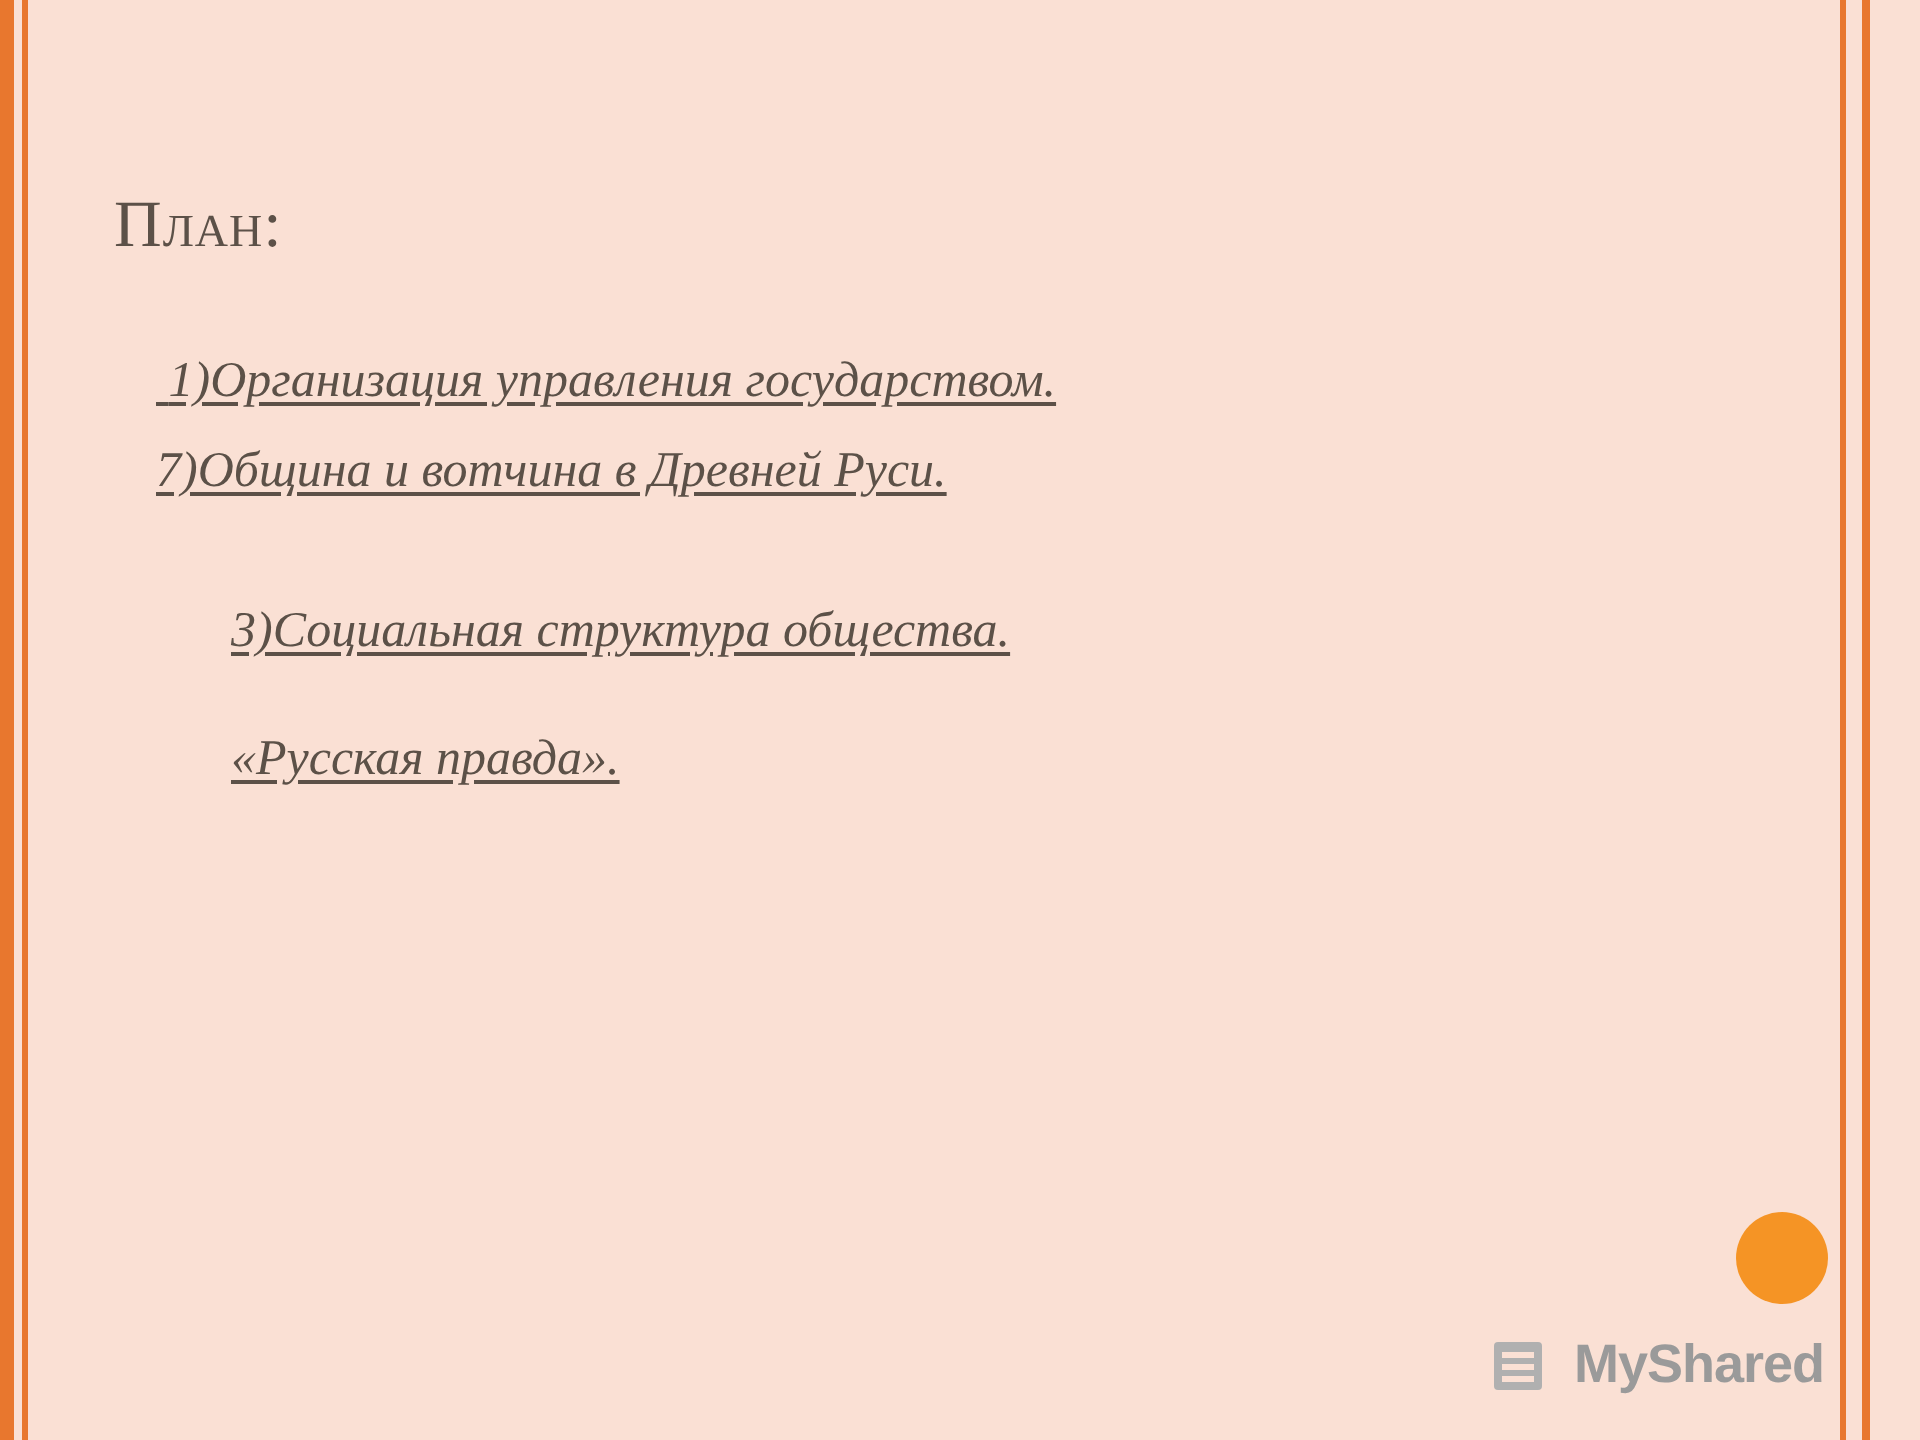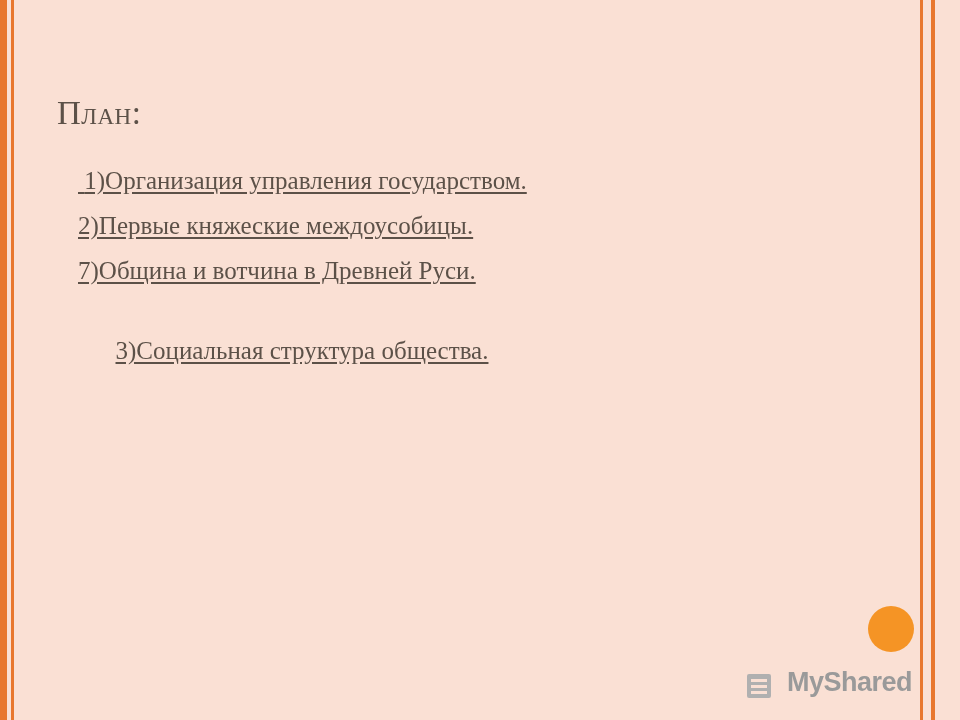--- a/index.html
+++ b/index.html
@@ -69,22 +69,23 @@
     font-family: "Liberation Serif", serif;
     font-size: 33px;
     color: #5c5148;
     letter-spacing: 0.5px;
     font-variant: small-caps;
     white-space: nowrap;
   }
   .body-list {
     position: absolute;
     left: 78px;
-    top: 168px;
+    top: 178px;
     width: 680px;
+    font-style: italic;
   }
   .list-item {
     font-family: "Liberation Serif", serif;
     font-size: 25px;
     line-height: 1.0;
     color: #5c5148;
     margin-bottom: 20px;
     white-space: pre-wrap;
   }
   .list-item span.u {
@@ -93,21 +94,21 @@
   }
   .item-multiline {
     line-height: 1.28;
   }
   
   .watermark {
     position: absolute;
     right: 48px;
     bottom: 22px;
     display: flex;
-    align-items: flex-end;
+    align-items: center;
     gap: 16px;
   }
   .wm-circle {
     position: absolute;
     right: 46px;
     bottom: 68px;
     width: 46px;
     height: 46px;
     border-radius: 50%;
     background: #f59425;
@@ -146,24 +147,24 @@
   <div class="edge-left-outer"></div>
   <div class="edge-left-inner"></div>
   <div class="edge-right-inner"></div>
   <div class="edge-right-outer"></div>
   <div class="edge-right-far"></div>
 
   <div class="title">План:</div>
 
   <div class="body-list">
     <div class="list-item"><span class="u"> 1)Организация управления государством.</span></div>
-    <div class="list-item"><span class="u">2)Первые княжеские междоусобицы.</span></div>
     <div class="list-item"><span class="u">7)Община и вотчина в Древней Руси.</span></div>
     <div class="list-item item-multiline">
       <span class="u">3)Социальная структура общества.</span><br>
+      <span class="u">«Русская правда».</span>
     </div>
   </div>
 
   <div class="wm-circle"></div>
   <div class="watermark">
     <span class="wm-icon"></span>
     <span class="wm-text">MyShared</span>
   </div>
 
 </div>

